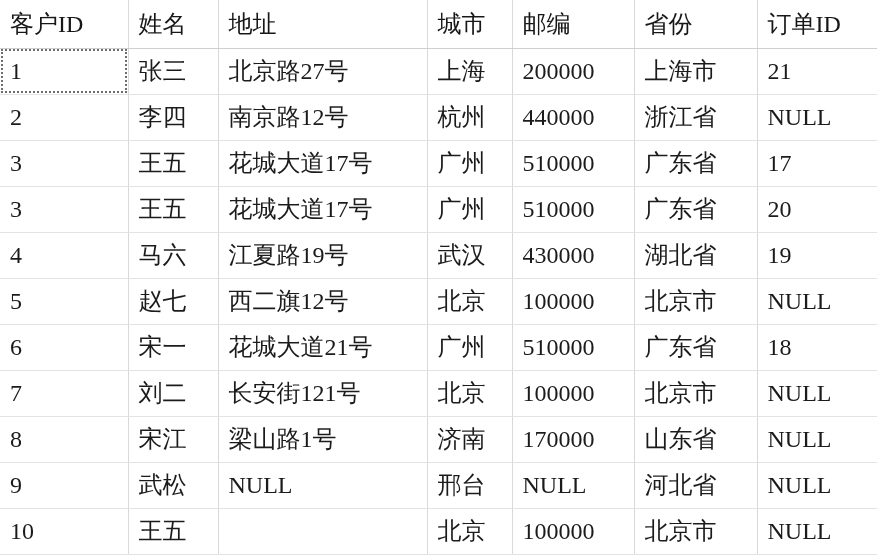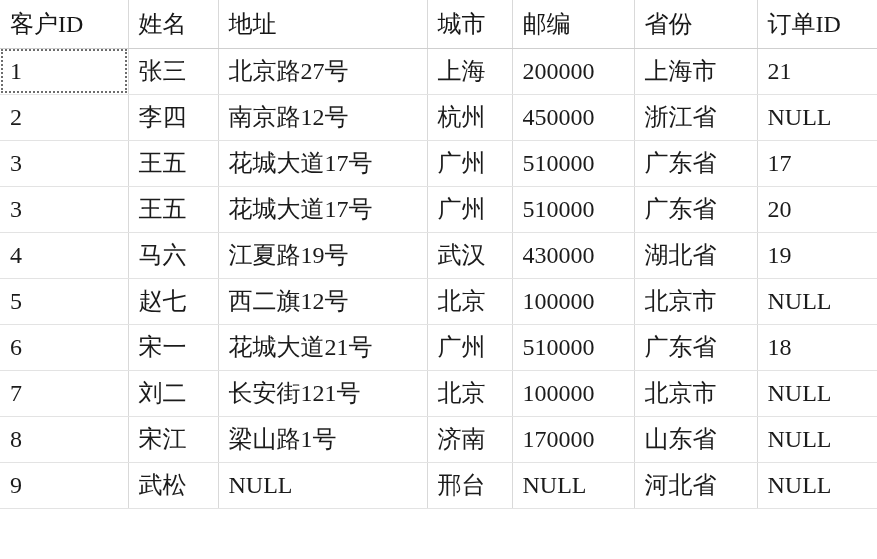--- a/index.html
+++ b/index.html
@@ -141,21 +141,21 @@
           <td>上海</td>
           <td>200000</td>
           <td>上海市</td>
           <td>21</td>
         </tr>
         <tr>
           <td>2</td>
           <td>李四</td>
           <td>南京路12号</td>
           <td>杭州</td>
-          <td>450000</td>
+          <td>440000</td>
           <td>浙江省</td>
           <td class="is-null">NULL</td>
         </tr>
         <tr>
           <td>3</td>
           <td>王五</td>
           <td>花城大道17号</td>
           <td>广州</td>
           <td>510000</td>
           <td>广东省</td>
@@ -215,20 +215,29 @@
           <td>山东省</td>
           <td class="is-null">NULL</td>
         </tr>
         <tr>
           <td>9</td>
           <td>武松</td>
           <td class="is-null">NULL</td>
           <td>邢台</td>
           <td class="is-null">NULL</td>
           <td>河北省</td>
+          <td class="is-null">NULL</td>
+        </tr>
+        <tr>
+          <td>10</td>
+          <td>王五</td>
+          <td></td>
+          <td>北京</td>
+          <td>100000</td>
+          <td>北京市</td>
           <td class="is-null">NULL</td>
         </tr>
       </tbody>
   </table>
 
   <div class="partial-row-strip">
       <div class="pr-cell" style="left: 0px; width: 128px;"></div>
       <div class="pr-cell" style="left: 128px; width: 90px;"></div>
       <div class="pr-cell" style="left: 218px; width: 209px;"></div>
       <div class="pr-cell" style="left: 427px; width: 85px;"></div>

